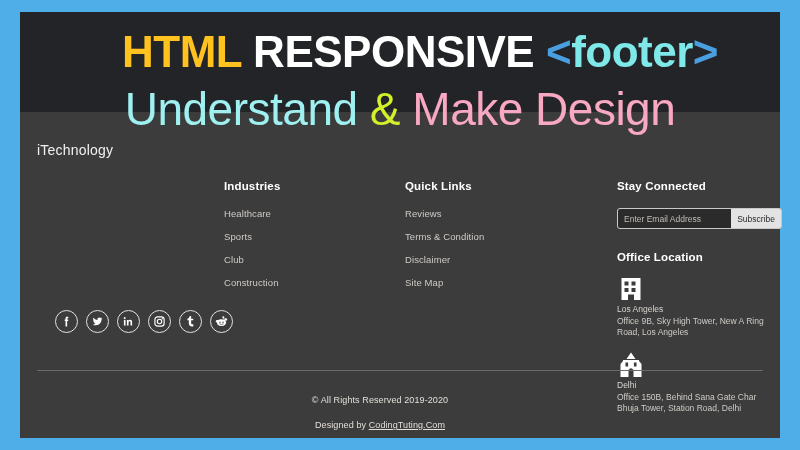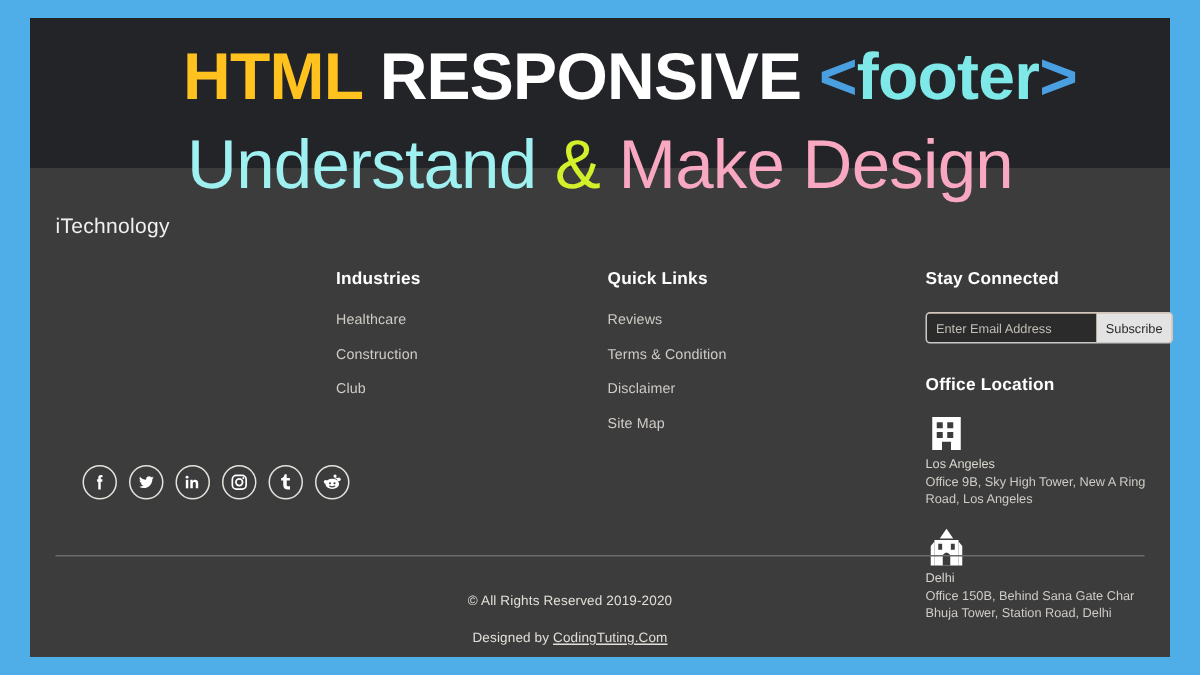--- a/index.html
+++ b/index.html
@@ -249,22 +249,23 @@
   </div>
 
   <div id="footer">
 
     <div id="brand">iTechnology</div>
 
 
     <div class="col" id="col-industries">
       <div class="col-title">Industries</div>
       <a class="col-link">Healthcare</a>
+      <a class="col-link">Sports</a>
+      <a class="col-link">Club</a>
       <a class="col-link">Construction</a>
-      <a class="col-link">Club</a>
     </div>
 
     <div class="col" id="col-quicklinks">
       <div class="col-title">Quick Links</div>
       <a class="col-link">Reviews</a>
       <a class="col-link">Terms &amp; Condition</a>
       <a class="col-link">Disclaimer</a>
       <a class="col-link">Site Map</a>
     </div>
 

